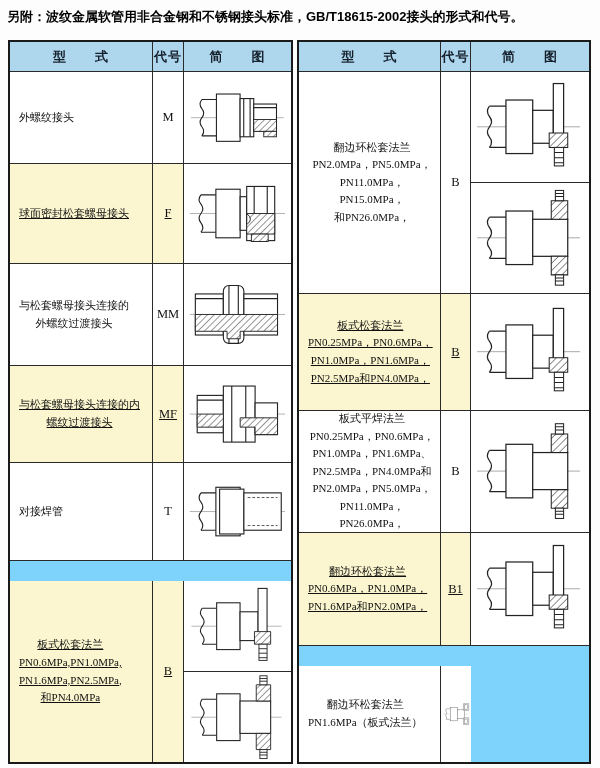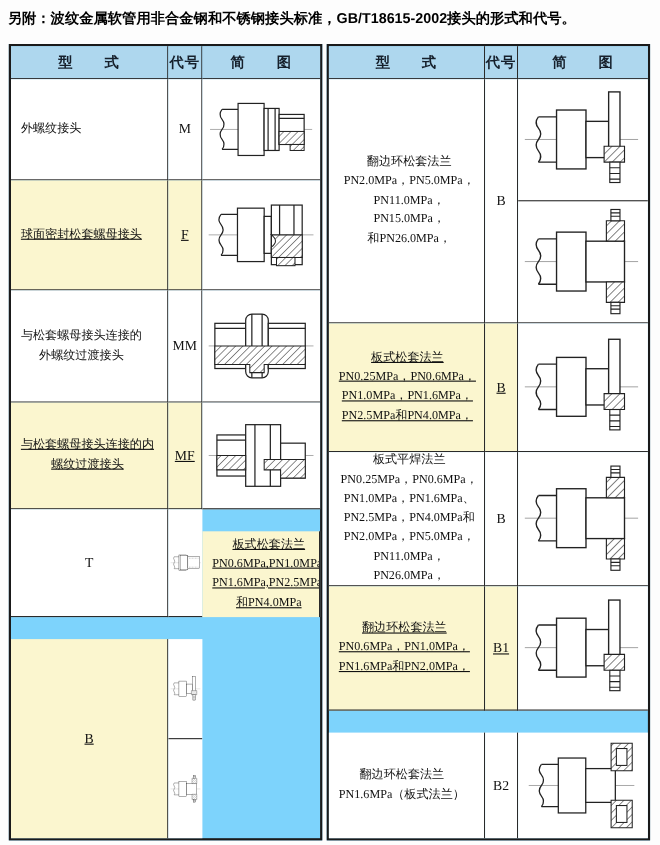--- a/index.html
+++ b/index.html
@@ -256,20 +256,21 @@
       <div class="c cell-code">MF</div>
       <div class="c cell-diag last-col">
         <div class="dsub">
             <svg class="dwg" viewBox="0 0 110 96">
               <use href="#sym-mf"></use>
             </svg>
           </div>
       </div>
     </div>
 
+    <div class="c cell-type">对接焊管</div>
     <div class="c cell-code">T</div>
     <div class="c cell-diag last-col">
       <div class="dsub">
           <svg class="dwg" viewBox="0 0 110 96">
             <use href="#sym-t"></use>
           </svg>
         </div>
     </div>
 
     <div class="row-hl" style="display:contents">
@@ -355,21 +356,20 @@
         <div class="dsub">
             <svg class="dwg" viewBox="0 0 110 96">
               <use href="#sym-flange-a"></use>
             </svg>
           </div>
       </div>
     </div>
 
     <div class="c cell-type last-row">翻边环松套法兰
 PN1.6MPa（板式法兰）</div>
-    <div class="c cell-code last-row">B2</div>
     <div class="c cell-diag last-col last-row">
       <div class="dsub">
           <svg class="dwg" viewBox="0 0 110 96">
             <use href="#sym-flange-c"></use>
           </svg>
         </div>
     </div>
   </div>
 
 </div>

